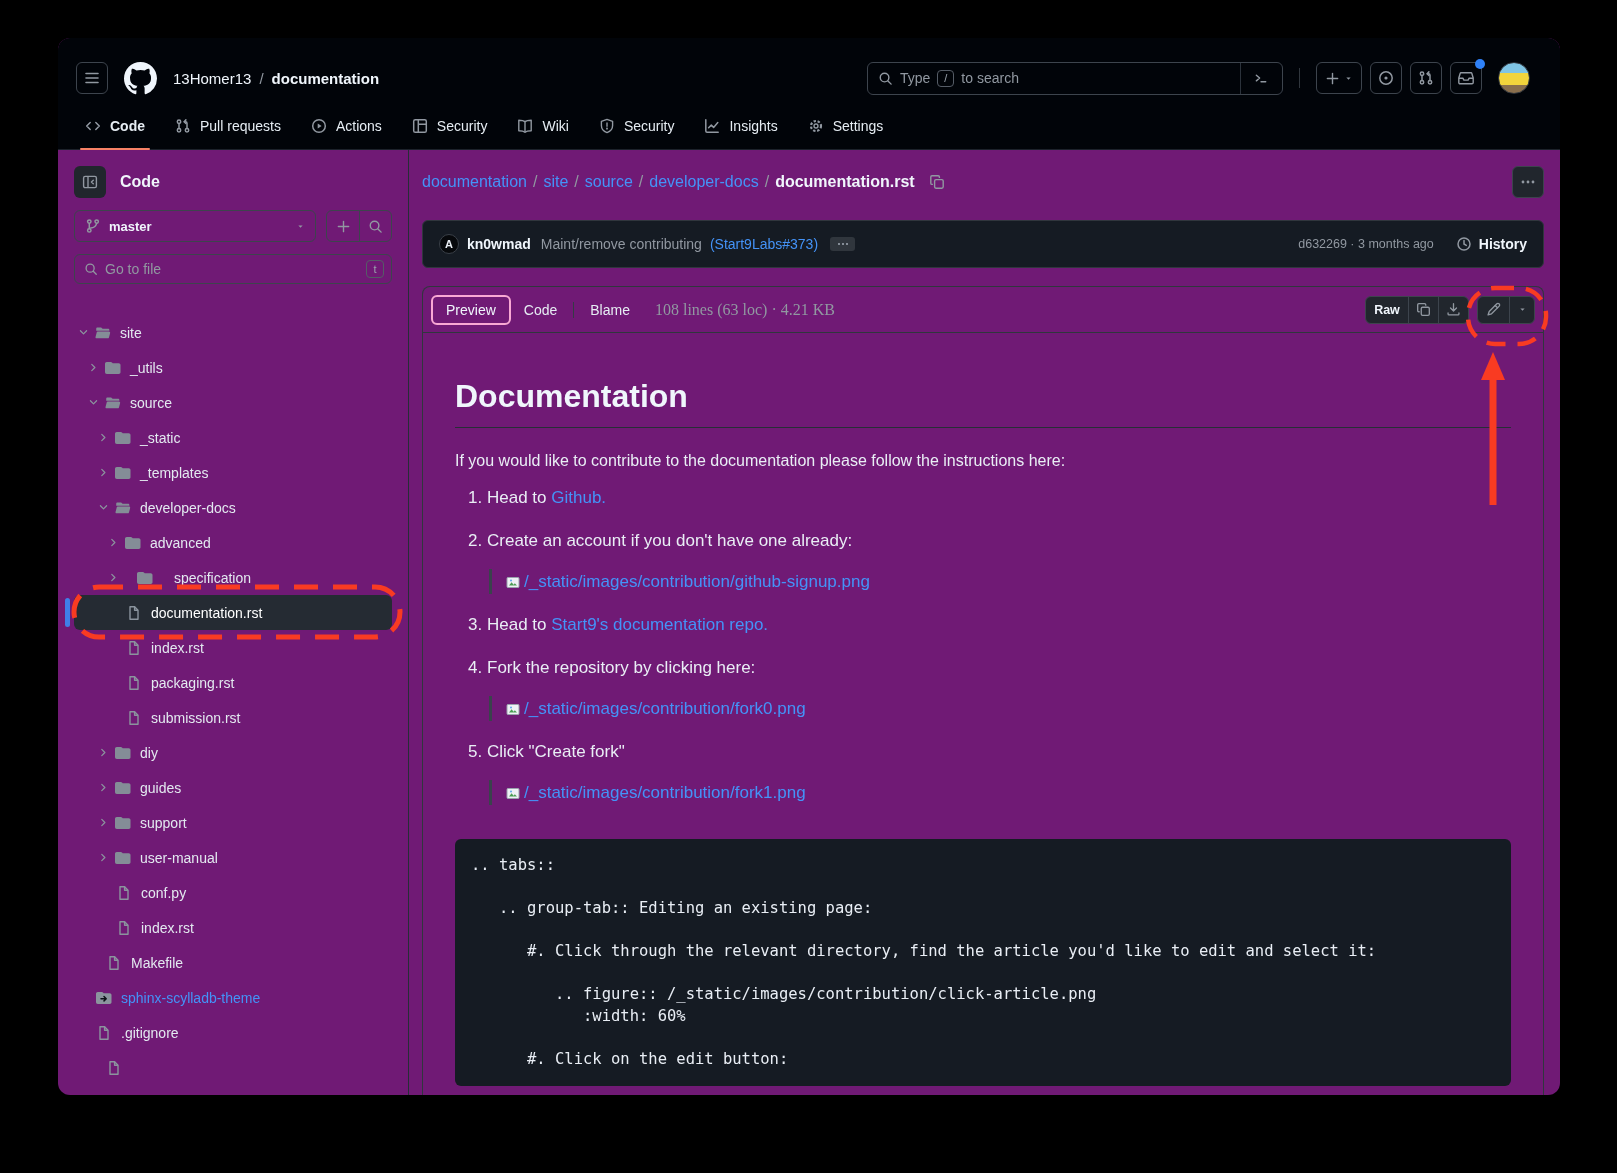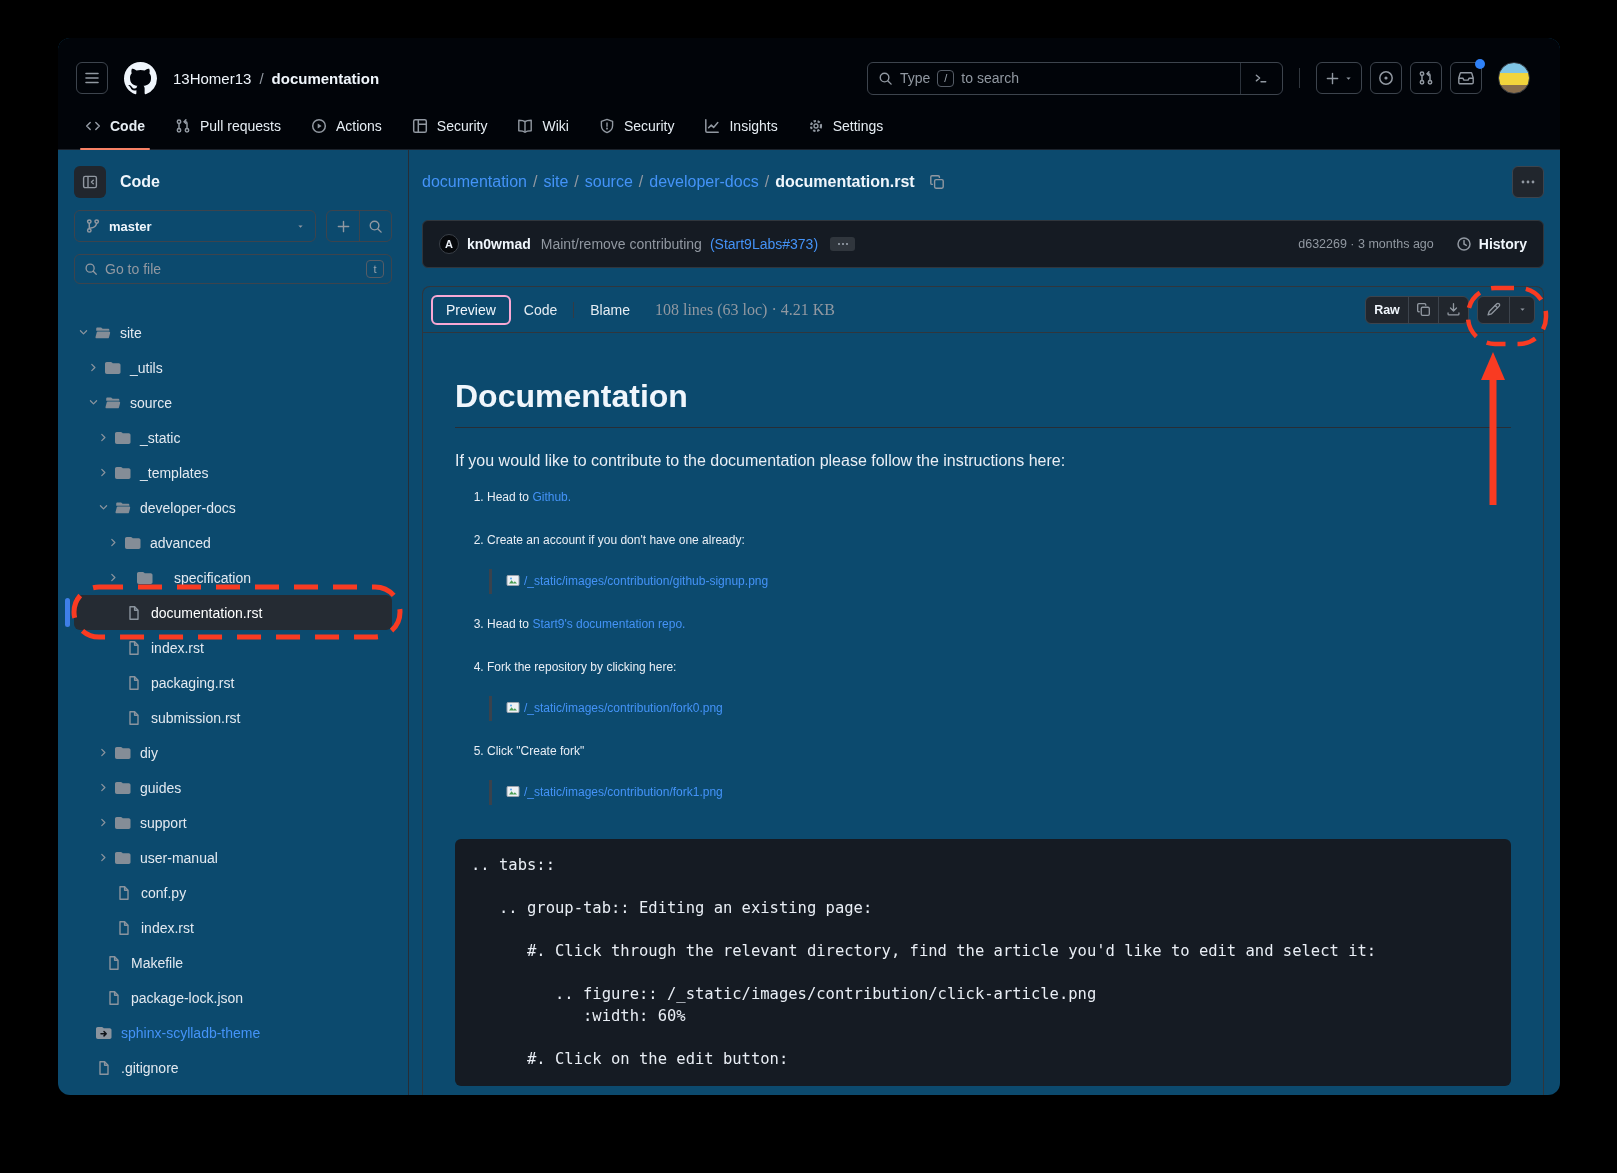--- a/index.html
+++ b/index.html
@@ -1,18 +1,18 @@
 <!DOCTYPE html>
 <html><head>
 <meta charset="utf-8">
 <style>
   * { margin:0; padding:0; box-sizing:border-box; }
   body { width:1617px; height:1173px; background:#000; font-family:"Liberation Sans",sans-serif; overflow:hidden; }
   .stage { position:relative; width:1617px; height:1173px; background:#000; }
-  .window { position:absolute; left:58px; top:38px; width:1502px; height:1057px; background:#0c4a6e; border-radius:12px; overflow:hidden; }
+  .window { position:absolute; left:58px; top:38px; width:1502px; height:1057px; background:#701a75; border-radius:12px; overflow:hidden; }
   svg { display:block; }
   .sp { flex:1; }
 
   
   .topbar { height:64px; padding:16px 30px 0 18px; background:#010409; display:flex; align-items:center; gap:8px; }
   .iconbtn { width:32px; height:32px; border:1px solid #3d444d; border-radius:6px; background:transparent; color:#9198a1; display:flex; align-items:center; justify-content:center; gap:4px; position:relative; }
   .iconbtn.wide { width:46px; }
   .logo { color:#f0f6fc; margin:0 8px 0 8px; }
   .ctx { display:flex; align-items:center; gap:8px; font-size:15px; color:#f0f6fc; }
   .ctx .sep { color:#9198a1; }
@@ -87,21 +87,21 @@
   .btnset button + button { border-left:1px solid #3d444d; }
   .btnset .rawbtn { width:42px; color:#f0f6fc; font-size:12.5px; font-weight:700; font-family:"Liberation Sans",sans-serif; }
   .btnset .icb { width:30px; }
   .editset { margin-left:8px; position:relative; }
   .editset .pen { width:31px; }
   .editset .car { width:25px; }
 
   .md { padding:42px 32px 32px; color:#e9eef5; }
   .md h1 { font-size:32px; font-weight:700; line-height:42px; color:#f0f6fc; padding-bottom:10px; border-bottom:1px solid #272e36; margin-bottom:20px; }
   .md p.intro { font-size:16px; line-height:25px; margin-bottom:12px; }
-  .md ol { padding-left:32px; font-size:12px; line-height:25px; }
+  .md ol { padding-left:32px; font-size:17px; line-height:25px; }
   .md li { margin-bottom:18px; }
   .md a { color:#4493f8; text-decoration:none; }
   .md blockquote { margin:16px 0 18px 2px; padding-left:14px; border-left:3px solid #3a424c; line-height:25px; }
   .md blockquote .brimg { display:inline-block; vertical-align:-2px; margin-right:3px; }
   .codeblock { margin-top:34px; background:#151b23; border-radius:6px; padding:16px; font-family:"DejaVu Sans Mono",monospace; font-size:15.5px; line-height:21.5px; color:#e9eef5; white-space:pre; overflow:hidden; }
 
   .overlay { position:absolute; inset:0; width:100%; height:100%; pointer-events:none; z-index:40; }
 </style>
 </head>
 <body>
@@ -522,29 +522,20 @@
             </div>
             <div class="trow" style="padding-left: 32px;">
               <span class="ticon" style="color:#8b949e">
                 <svg width="16" height="16" viewBox="0 0 16 16" fill="none" stroke="currentColor" stroke-width="1.4" stroke-linejoin="round">
                   <path d="M4 1.75h4.6l3.4 3.4v9.1H4Z"></path>
                   <path d="M8.6 1.75V5.2H12"></path>
                 </svg>
               </span>
               <span class="lbl">Makefile</span>
             </div>
-            <div class="trow" style="padding-left: 32px;">
-              <span class="ticon" style="color:#8b949e">
-                <svg width="16" height="16" viewBox="0 0 16 16" fill="none" stroke="currentColor" stroke-width="1.4" stroke-linejoin="round">
-                  <path d="M4 1.75h4.6l3.4 3.4v9.1H4Z"></path>
-                  <path d="M8.6 1.75V5.2H12"></path>
-                </svg>
-              </span>
-              <span class="lbl">package-lock.json</span>
-            </div>
             <div class="trow" style="padding-left: 22px;">
               <span class="ticon" style="color:#8b949e">
                 <svg width="16" height="16" viewBox="0 0 16 16">
                   <path fill="currentColor" d="M1.75 2h4.04c.46 0 .9.18 1.23.51l.67.67c.09.09.22.15.35.15h5.71c.97 0 1.75.78 1.75 1.75v7.17c0 .97-.78 1.75-1.75 1.75H1.75A1.75 1.75 0 0 1 0 12.25v-8.5C0 2.78.78 2 1.75 2Z"></path>
                   <path d="M5 8.7h5M8 6.5l2.2 2.2L8 10.9" fill="none" stroke="#0d1117" stroke-width="1.5" stroke-linecap="round" stroke-linejoin="round"></path>
                 </svg>
               </span>
               <span class="lbl bluelink">sphinx-scylladb-theme</span>
             </div>
             <div class="trow" style="padding-left: 22px;">

